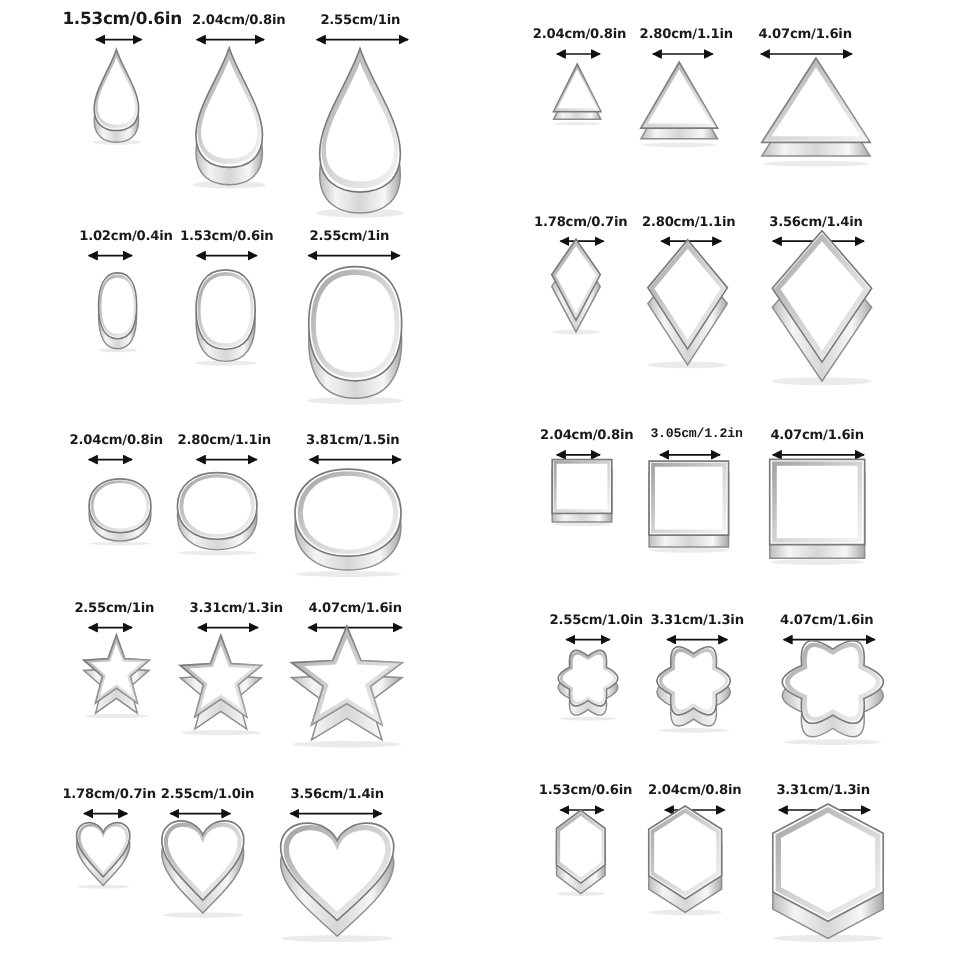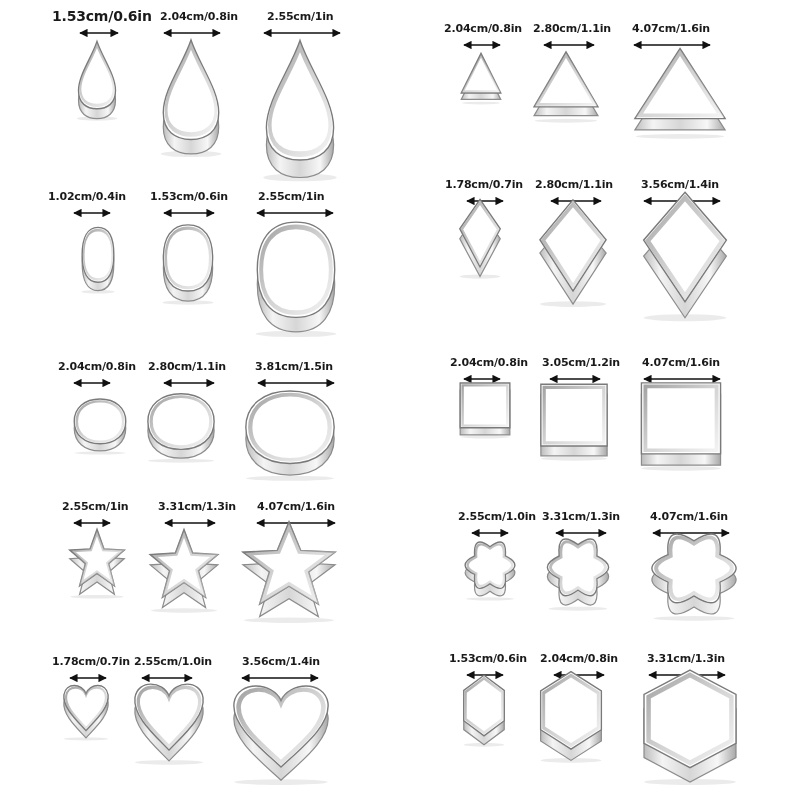--- a/index.html
+++ b/index.html
@@ -79,21 +79,21 @@
         <ellipse cx="50" cy="112" rx="46" ry="3" fill="#000" opacity="0.08"></ellipse>
         <g transform="translate(0,14)">
           <path d="M50,2 C62,25 92,50 92,72 C92,90 74,98 50,98 C26,98 8,90 8,72 C8,50 38,25 50,2 Z" fill="url(#metal)" stroke="#8c8c8c" stroke-width="1.2" vector-effect="non-scaling-stroke"></path>
         </g>
         <path d="M50,2 C62,25 92,50 92,72 C92,90 74,98 50,98 C26,98 8,90 8,72 C8,50 38,25 50,2 Z" fill="#ffffff" stroke="#7a7a7a" stroke-width="1.4" vector-effect="non-scaling-stroke"></path>
         <path d="M50,2 C62,25 92,50 92,72 C92,90 74,98 50,98 C26,98 8,90 8,72 C8,50 38,25 50,2 Z" fill="none" stroke="url(#metalDark)" stroke-width="5" opacity="0.55" transform="translate(50,50) scale(0.9) translate(-50,-50)"></path>
       </svg>
       </div>
     </div>
     <div>
-      <div class="label" style="left: 48px; top: 190px;">1.02cm/0.4in</div>
+      <div class="label" style="left: 66px; top: 190px;">1.02cm/0.4in</div>
       <div class="arrow" style="left: 72px; top: 209px; width: 40px;">
         <svg viewBox="0 0 40 8" preserveAspectRatio="none">
           <line x1="2" y1="4" x2="38" y2="4" stroke="#111" stroke-width="1.4" marker-start="url(#ah)" marker-end="url(#ah)"></line>
         </svg>
       </div>
       <div class="cutter" style="left: 80px; top: 225px; width: 36px; height: 68px;">
         <svg viewBox="0 0 100 114" preserveAspectRatio="none">
         <ellipse cx="50" cy="112" rx="46" ry="3" fill="#000" opacity="0.08"></ellipse>
         <g transform="translate(0,14)">
           <path d="M50,4 C80,4 94,22 94,50 C94,78 80,96 50,96 C20,96 6,78 6,50 C6,22 20,4 50,4 Z" fill="url(#metal)" stroke="#8c8c8c" stroke-width="1.2" vector-effect="non-scaling-stroke"></path>
@@ -395,21 +395,21 @@
       <div class="cutter" style="left: 458px; top: 380px; width: 54px; height: 58px;">
         <svg viewBox="0 0 100 114" preserveAspectRatio="none">
         <ellipse cx="50" cy="112" rx="46" ry="3" fill="#000" opacity="0.08"></ellipse>
         <g transform="translate(0,14)">
           <path d="M4,6 L96,6 L96,94 L4,94 Z" fill="url(#metal)" stroke="#8c8c8c" stroke-width="1.2" vector-effect="non-scaling-stroke"></path>
         </g>
         <path d="M4,6 L96,6 L96,94 L4,94 Z" fill="#ffffff" stroke="#7a7a7a" stroke-width="1.4" vector-effect="non-scaling-stroke"></path>
         <path d="M4,6 L96,6 L96,94 L4,94 Z" fill="none" stroke="url(#metalDark)" stroke-width="5" opacity="0.55" transform="translate(50,50) scale(0.9) translate(-50,-50)"></path>
       </svg>
       </div>
-      <div class="label" style="left: 542px; top: 356px;">3.05cm/1.2in</div>
+      <div class="label" style="left: 542px; top: 356px; font-family: Liberation Mono, monospace;">3.05cm/1.2in</div>
       <div class="arrow" style="left: 548px; top: 375px; width: 54px;">
         <svg viewBox="0 0 54 8" preserveAspectRatio="none">
           <line x1="2" y1="4" x2="52" y2="4" stroke="#111" stroke-width="1.4" marker-start="url(#ah)" marker-end="url(#ah)"></line>
         </svg>
       </div>
       <div class="cutter" style="left: 538px; top: 380px; width: 72px; height: 80px;">
         <svg viewBox="0 0 100 114" preserveAspectRatio="none">
         <ellipse cx="50" cy="112" rx="46" ry="3" fill="#000" opacity="0.08"></ellipse>
         <g transform="translate(0,14)">
           <path d="M4,6 L96,6 L96,94 L4,94 Z" fill="url(#metal)" stroke="#8c8c8c" stroke-width="1.2" vector-effect="non-scaling-stroke"></path>

